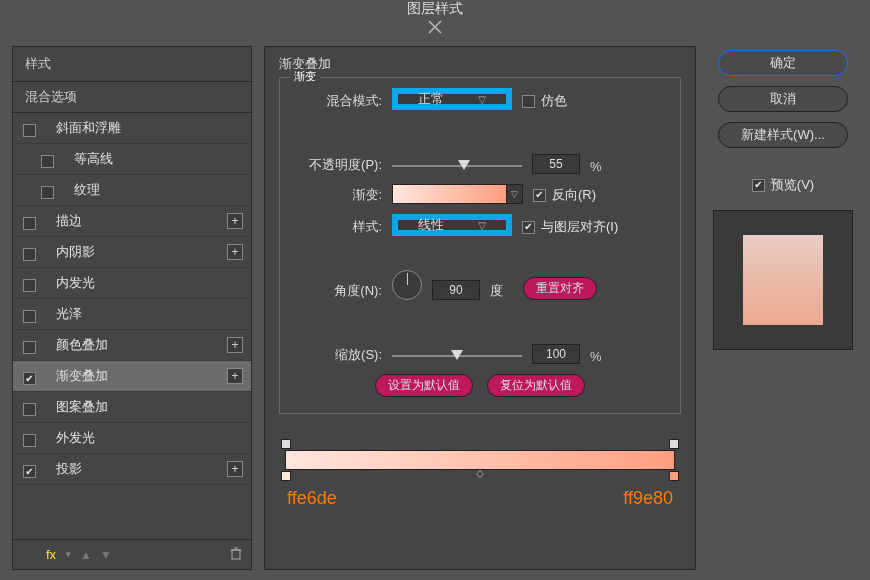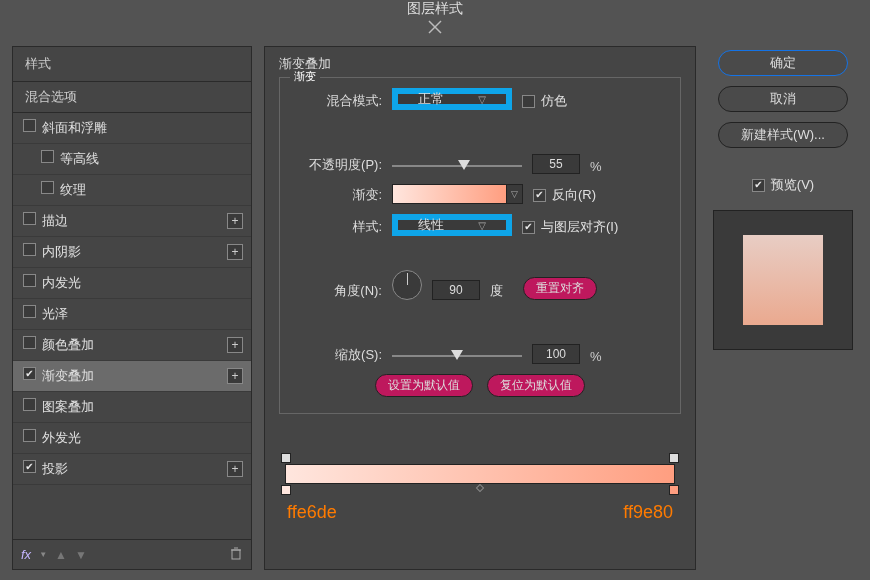--- a/index.html
+++ b/index.html
@@ -8,27 +8,27 @@
 .titlebar .title { font-size: 14px; color: #ddd; }
 .titlebar .close { width: 30px; height: 30px; display: flex; align-items: center; justify-content: center; cursor: pointer; }
 .titlebar .close svg { stroke: #bbb; }
 .body { display: flex; padding: 10px 12px; gap: 12px; height: 544px; }
 .left-panel { width: 240px; background: #454545; border: 1px solid #2a2a2a; display: flex; flex-direction: column; }
 .left-panel .hdr { padding: 8px 12px; border-bottom: 1px solid #2a2a2a; color: #ccc; }
 .left-panel .blend-hdr { padding: 6px 12px; border-bottom: 1px solid #2a2a2a; color: #ccc; }
 .style-list { flex: 1; overflow: auto; }
 .style-item { display: flex; align-items: center; justify-content: space-between; padding: 6px 8px 6px 10px; border-bottom: 1px solid #3a3a3a; cursor: pointer; }
 .style-item.selected { background: #6b6b6b; }
-.style-item .lbl { display: flex; align-items: flex-start; gap: 6px; }
+.style-item .lbl { display: flex; align-items: flex-end; gap: 20px; }
 .style-item.indent .lbl { padding-left: 18px; }
 .chk { width: 13px; height: 13px; border: 1px solid #888; background: #3a3a3a; display: inline-flex; align-items: center; justify-content: center; }
 .chk.checked::after { content: "✔"; font-size: 10px; color: #e8e8e8; line-height: 1; }
 .plus { width: 16px; height: 16px; border: 1px solid #888; display: flex; align-items: center; justify-content: center; font-size: 12px; color: #ccc; background: #3a3a3a; }
 .left-footer { height: 30px; border-top: 1px solid #2a2a2a; display: flex; align-items: center; justify-content: space-between; padding: 0 8px; }
-.left-footer .fx { font-style: italic; color: #c4b5fd; font-size: 13px; }
+.left-footer .fx { color: #fde047; font-size: 13px; margin-left: 25px; }
 .arrow { color: #777; font-size: 12px; }
 .trash svg { stroke: #aaa; fill: none; }
 .center-panel { flex: 1; background: #454545; border: 1px solid #2a2a2a; padding: 8px 14px; position: relative; }
 .section-title { color: #ddd; margin-bottom: 4px; }
 .fieldset { border: 1px solid #666; padding: 10px 14px 16px 14px; margin-bottom: 12px; position: relative; }
 .fieldset .legend { position: absolute; top: -9px; left: 10px; background: #454545; padding: 0 4px; color: #ffffff; font-size: 11px; }
 .row { display: flex; align-items: flex-end; gap: 10px; margin-bottom: 10px; }
 .row .label { width: 88px; text-align: right; color: #ddd; font-size: 13px; }
 .select { width: 120px; height: 22px; background: #3a3a3a; border: 6px solid #0ea5e9; color: #ddd; display: flex; align-items: center; justify-content: space-between; padding: 0 20px; cursor: pointer; }
 .select .caret { font-size: 10px; color: #aaa; }
@@ -37,21 +37,21 @@
 .slider .thumb { position: absolute; top: 2px; width: 0; height: 0; border-left: 6px solid transparent; border-right: 6px solid transparent; border-top: 10px solid #ddd; transform: translateX(-6px); }
 .numbox { width: 48px; height: 20px; background: #3a3a3a; border: 1px solid #222; color: #ddd; text-align: center; font-size: 12px; line-height: 18px; margin-top: 34px; }
 .pct { color: #ccc; }
 .grad-swatch { width: 115px; height: 20px; border: 1px solid #222; background: linear-gradient(to right, #ffe6de, #ff9e80); }
 .grad-caret { width: 16px; height: 20px; background: #3a3a3a; border: 1px solid #222; border-left: none; display: flex; align-items: center; justify-content: center; font-size: 9px; color: #aaa; }
 .check-wrap { display: flex; align-items: center; gap: 6px; }
 .angle-dial { width: 30px; height: 30px; border: 1px solid #888; border-radius: 50%; background: #3a3a3a; position: relative; }
 .angle-dial .needle { position: absolute; width: 12px; height: 1px; background: #ccc; top: 14px; left: 14px; transform-origin: 0 0; transform: rotate(-90deg); }
 .btn-sm { padding: 2px 12px; background: #be185d; border: 1px solid #222; border-radius: 12px; color: #ddd; font-size: 12px; cursor: pointer; }
 .btn-row { display: flex; gap: 14px; justify-content: center; margin-top: 6px; }
-.gradient-editor { margin-top: 50px; position: relative; padding: 0 6px; }
+.gradient-editor { margin-top: 36px; position: relative; padding: 0 6px; }
 .grad-bar { height: 20px; border: 1px solid #222; background: linear-gradient(to right, #ffe6de, #ff9e80); position: relative; }
 .stop-top { position: absolute; top: -12px; width: 10px; height: 10px; background: #ddd; border: 1px solid #222; }
 .stop-bot { position: absolute; bottom: -12px; width: 10px; height: 10px; border: 1px solid #222; }
 .mid { position: absolute; bottom: -8px; left: 50%; width: 6px; height: 6px; transform: translateX(-50%) rotate(45deg); border: 1px solid #888; }
 .color-labels { display: flex; justify-content: space-between; margin-top: 18px; color: #ff7b00; font-size: 18px; font-weight: 500; padding: 0 2px; }
 .right-panel { width: 150px; display: flex; flex-direction: column; align-items: center; gap: 10px; padding-top: 4px; }
 .rbtn { width: 130px; height: 26px; border: 1px solid #222; border-radius: 13px; background: #4a4a4a; color: #ddd; display: flex; align-items: center; justify-content: center; cursor: pointer; font-size: 13px; }
 .rbtn.primary { border: 1px solid #1473e6; }
 .preview-chk { display: flex; align-items: center; gap: 6px; margin-top: 18px; }
 .preview-box { width: 140px; height: 140px; background: #3a3a3a; border: 1px solid #222; display: flex; align-items: center; justify-content: center; margin-top: 6px; }

